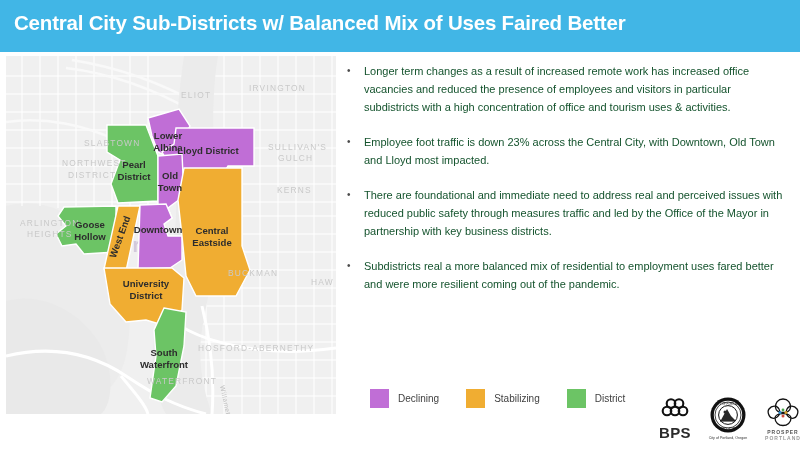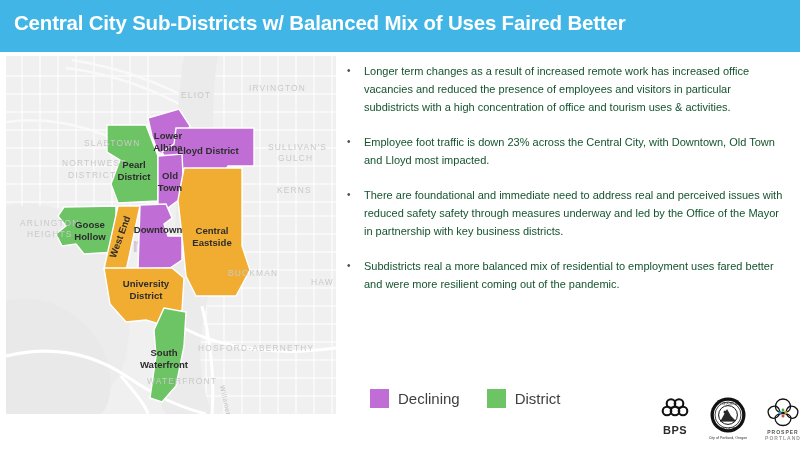--- a/index.html
+++ b/index.html
@@ -119,21 +119,21 @@
     display: flex;
     align-items: center;
     gap: 9px;
   }
   .legend-swatch {
     width: 19px;
     height: 19px;
     display: block;
   }
   .legend-label {
-    font-size: 15px;
+    font-size: 10px;
     color: #3f3f3f;
     font-family: "Liberation Sans", sans-serif;
   }
 
   
   #logos {
     position: absolute;
     left: 655px;
     top: 396px;
     width: 140px;
@@ -291,52 +291,56 @@
     <div class="bullet-row">
       <span class="bullet-dot">•</span>
       <span class="bullet-text">Longer term changes as a result of increased remote work has increased office vacancies and reduced the presence of employees and visitors in particular subdistricts with a high concentration of office and tourism uses &amp; activities.</span>
     </div>
     <div class="bullet-row">
       <span class="bullet-dot">•</span>
       <span class="bullet-text">Employee foot traffic is down 23% across the Central City, with Downtown, Old Town and Lloyd most impacted.</span>
     </div>
     <div class="bullet-row">
       <span class="bullet-dot">•</span>
-      <span class="bullet-text">There are foundational and immediate need to address real and perceived issues with reduced safety safety through measures underway and led by the Office of the Mayor in partnership with key business districts.</span>
+      <span class="bullet-text">There are foundational and immediate need to address real and perceived issues with reduced public safety through measures traffic and led by the Office of the Mayor in partnership with key business districts.</span>
     </div>
     <div class="bullet-row">
       <span class="bullet-dot">•</span>
       <span class="bullet-text">Subdistricts real a more balanced mix of residential to employment uses fared better and were more resilient coming out of the pandemic.</span>
     </div>
   </div>
 
   <div id="legend">
     <div class="legend-item">
       <span class="legend-swatch" style="background: rgb(192, 110, 214);"></span>
       <span class="legend-label">Declining</span>
+    </div>
+    <div class="legend-item">
+      <span class="legend-swatch" style="background: rgb(240, 173, 50);"></span>
+      <span class="legend-label">Stabilizing</span>
     </div>
     <div class="legend-item">
       <span class="legend-swatch" style="background: rgb(108, 196, 101);"></span>
       <span class="legend-label">District</span>
     </div>
   </div>
 
   <div id="logos">
 
     <div class="logo" style="width:40px;">
       <svg width="40" height="34" viewBox="0 0 40 34">
         <g fill="none" stroke="#111111" stroke-width="2.1">
           <circle cx="16" cy="7.5" r="4.3"></circle>
           <circle cx="24" cy="7.5" r="4.3"></circle>
           <circle cx="12" cy="15" r="4.3"></circle>
           <circle cx="20" cy="15" r="4.3"></circle>
           <circle cx="28" cy="15" r="4.3"></circle>
         </g>
       </svg>
-      <div class="logo-caption" style="font-size:11px;font-weight:bold;letter-spacing:0.4px;margin-top:-10px;">BPS</div>
+      <div class="logo-caption" style="font-size:15px;font-weight:bold;letter-spacing:0.4px;margin-top:-10px;">BPS</div>
     </div>
 
     <div class="logo" style="width:46px;">
       <svg width="46" height="40" viewBox="0 0 46 40" style="display:block;margin:0 auto;">
         <circle cx="23" cy="19" r="17.5" fill="#111111"></circle>
         <circle cx="23" cy="19" r="14.2" fill="#ffffff"></circle>
         <circle cx="23" cy="19" r="13" fill="none" stroke="#111111" stroke-width="0.8"></circle>
         <circle cx="23" cy="19" r="9.4" fill="#ffffff" stroke="#111111" stroke-width="1"></circle>
         <g fill="#111111" opacity="0.9">
           <path d="M16,24 L22,13 L26,20 L30,24 Z"></path>

